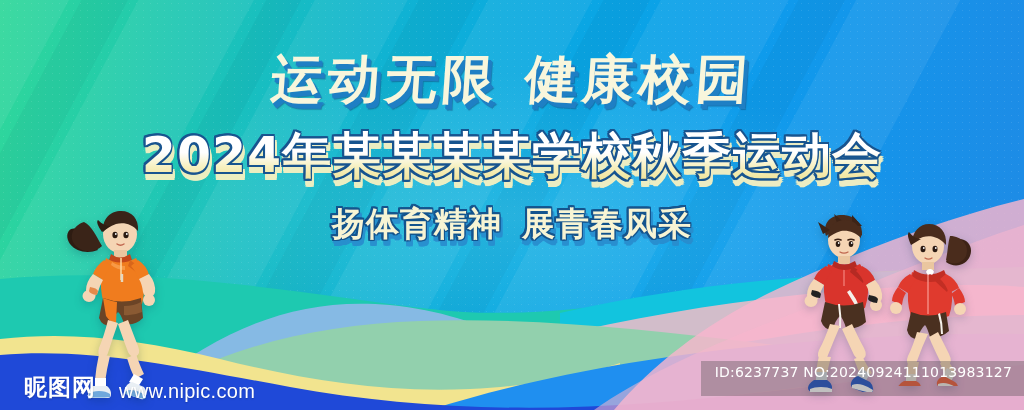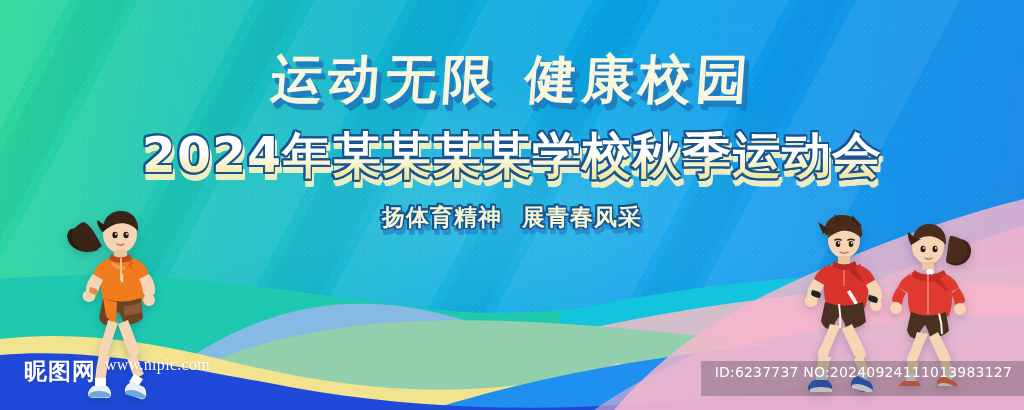--- a/index.html
+++ b/index.html
@@ -106,21 +106,21 @@
       drop-shadow(0 2px 0 #17548f)
       drop-shadow(-1.6px 0 0 #17548f)
       drop-shadow(1.6px 0 0 #17548f)
       drop-shadow(0 -1.6px 0 #17548f)
       drop-shadow(2px 6px 0 rgba(247,240,192,0.95));
   }
 
   .title-slogan{
     margin-top:20px;
     font-family:"DejaVu Sans", sans-serif;
-    font-size:23px;
+    font-size:33px;
     font-weight:bold;
     letter-spacing:1px;
     color:#f7f4d4;
     display:inline-block;
     filter:
       drop-shadow(0 1.4px 0 #14548d)
       drop-shadow(-1.4px 0 0 #14548d)
       drop-shadow(1.4px 0 0 #14548d)
       drop-shadow(0 -1.4px 0 #14548d)
       drop-shadow(2px 5px 0 rgba(40,140,205,0.92));
@@ -130,27 +130,27 @@
   
   .runner{ position:absolute; pointer-events:none; }
   #runner-left{  left:62px;  bottom:8px;  width:122px; height:200px; }
   #runner-boy{   left:790px; bottom:18px; width:118px; height:180px; }
   #runner-girl{  left:880px; bottom:24px; width:108px; height:168px; }
   .runner svg{ display:block; width:100%; height:100%;
                filter:drop-shadow(0 3px 5px rgba(0,40,70,0.22)); }
 
   
   #watermark-left{
-    position:absolute; left:24px; bottom:23px;
-    display:flex; align-items:flex-start; gap:9px;
+    position:absolute; left:24px; bottom:7px;
+    display:flex; align-items:flex-end; gap:23px;
     color:#ffffff;
     text-shadow:0 1px 2px rgba(0,0,0,0.22);
   }
   #watermark-left .cn{ font-size:23px; font-weight:bold; font-family:"DejaVu Sans", sans-serif; letter-spacing:1px; }
-  #watermark-left .url{ font-size:16px; font-family:Liberation Serif, serif; letter-spacing:0.3px; }
+  #watermark-left .url{ font-size:20px; font-family:Liberation Sans, sans-serif; letter-spacing:0.3px; }
 
   #watermark-id{
     position:absolute; right:0; bottom:14px;
     padding:3px 12px 16px 14px;
     background:rgba(70,70,70,0.34);
     color:#ffffff;
     font-size:14px;
     font-family:"DejaVu Sans", sans-serif;
     letter-spacing:0.2px;
     white-space:nowrap;

